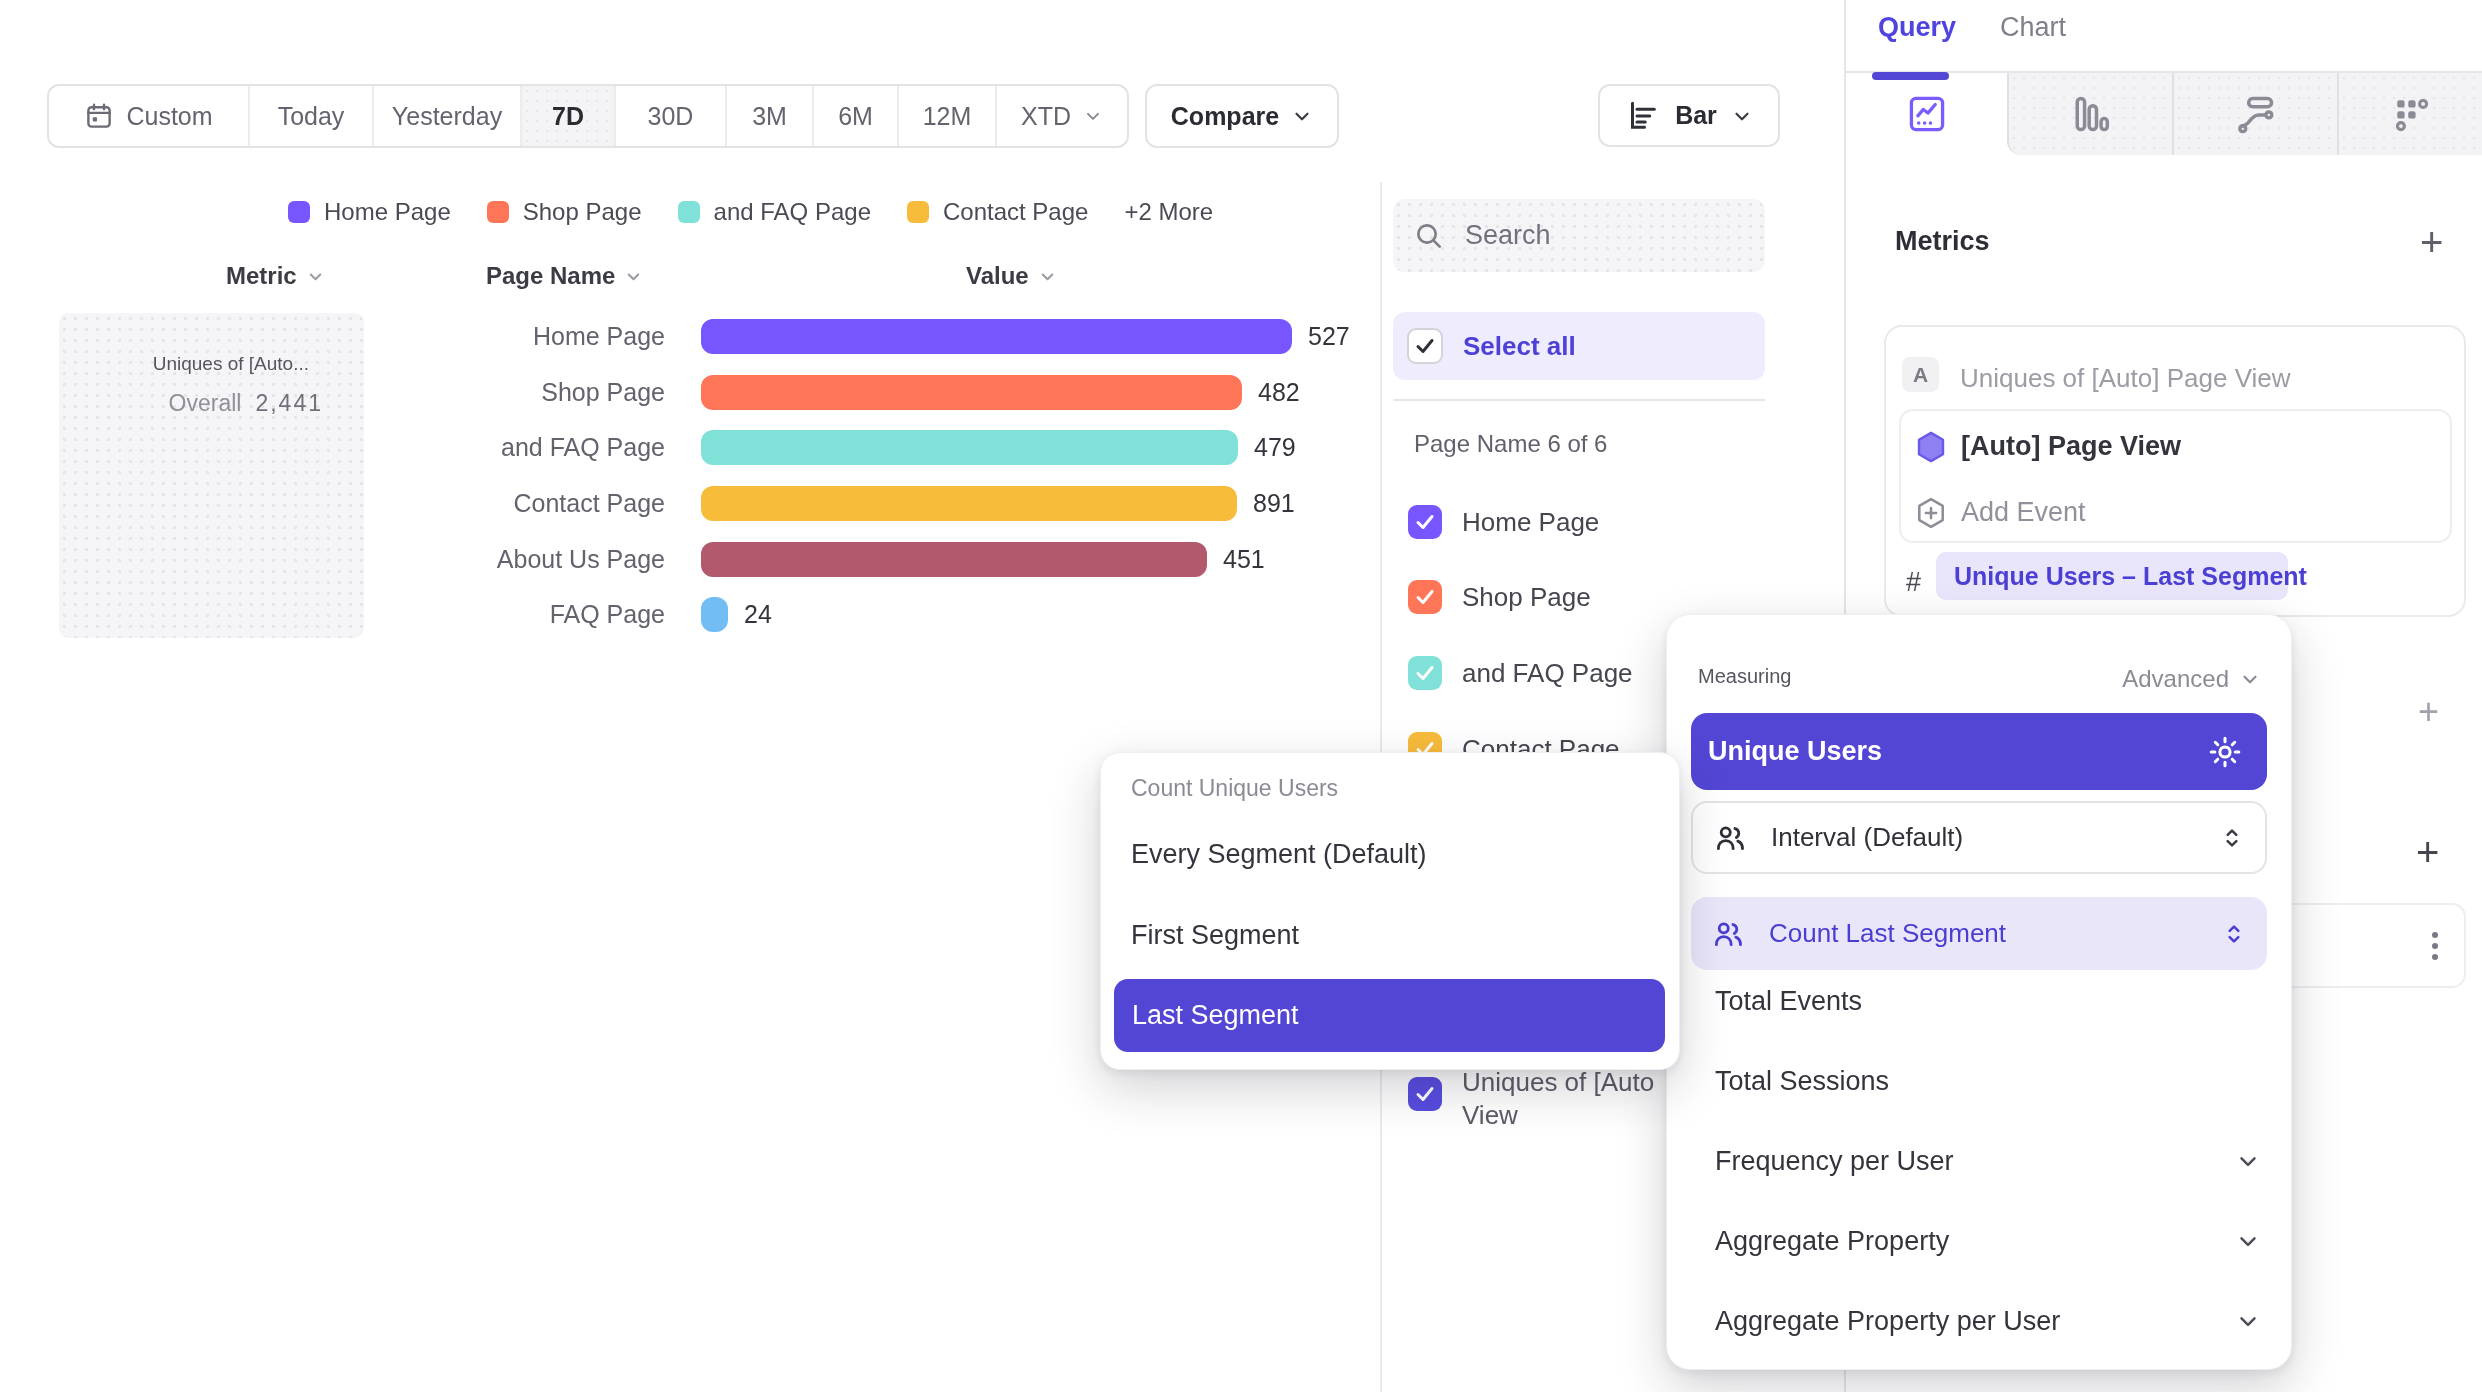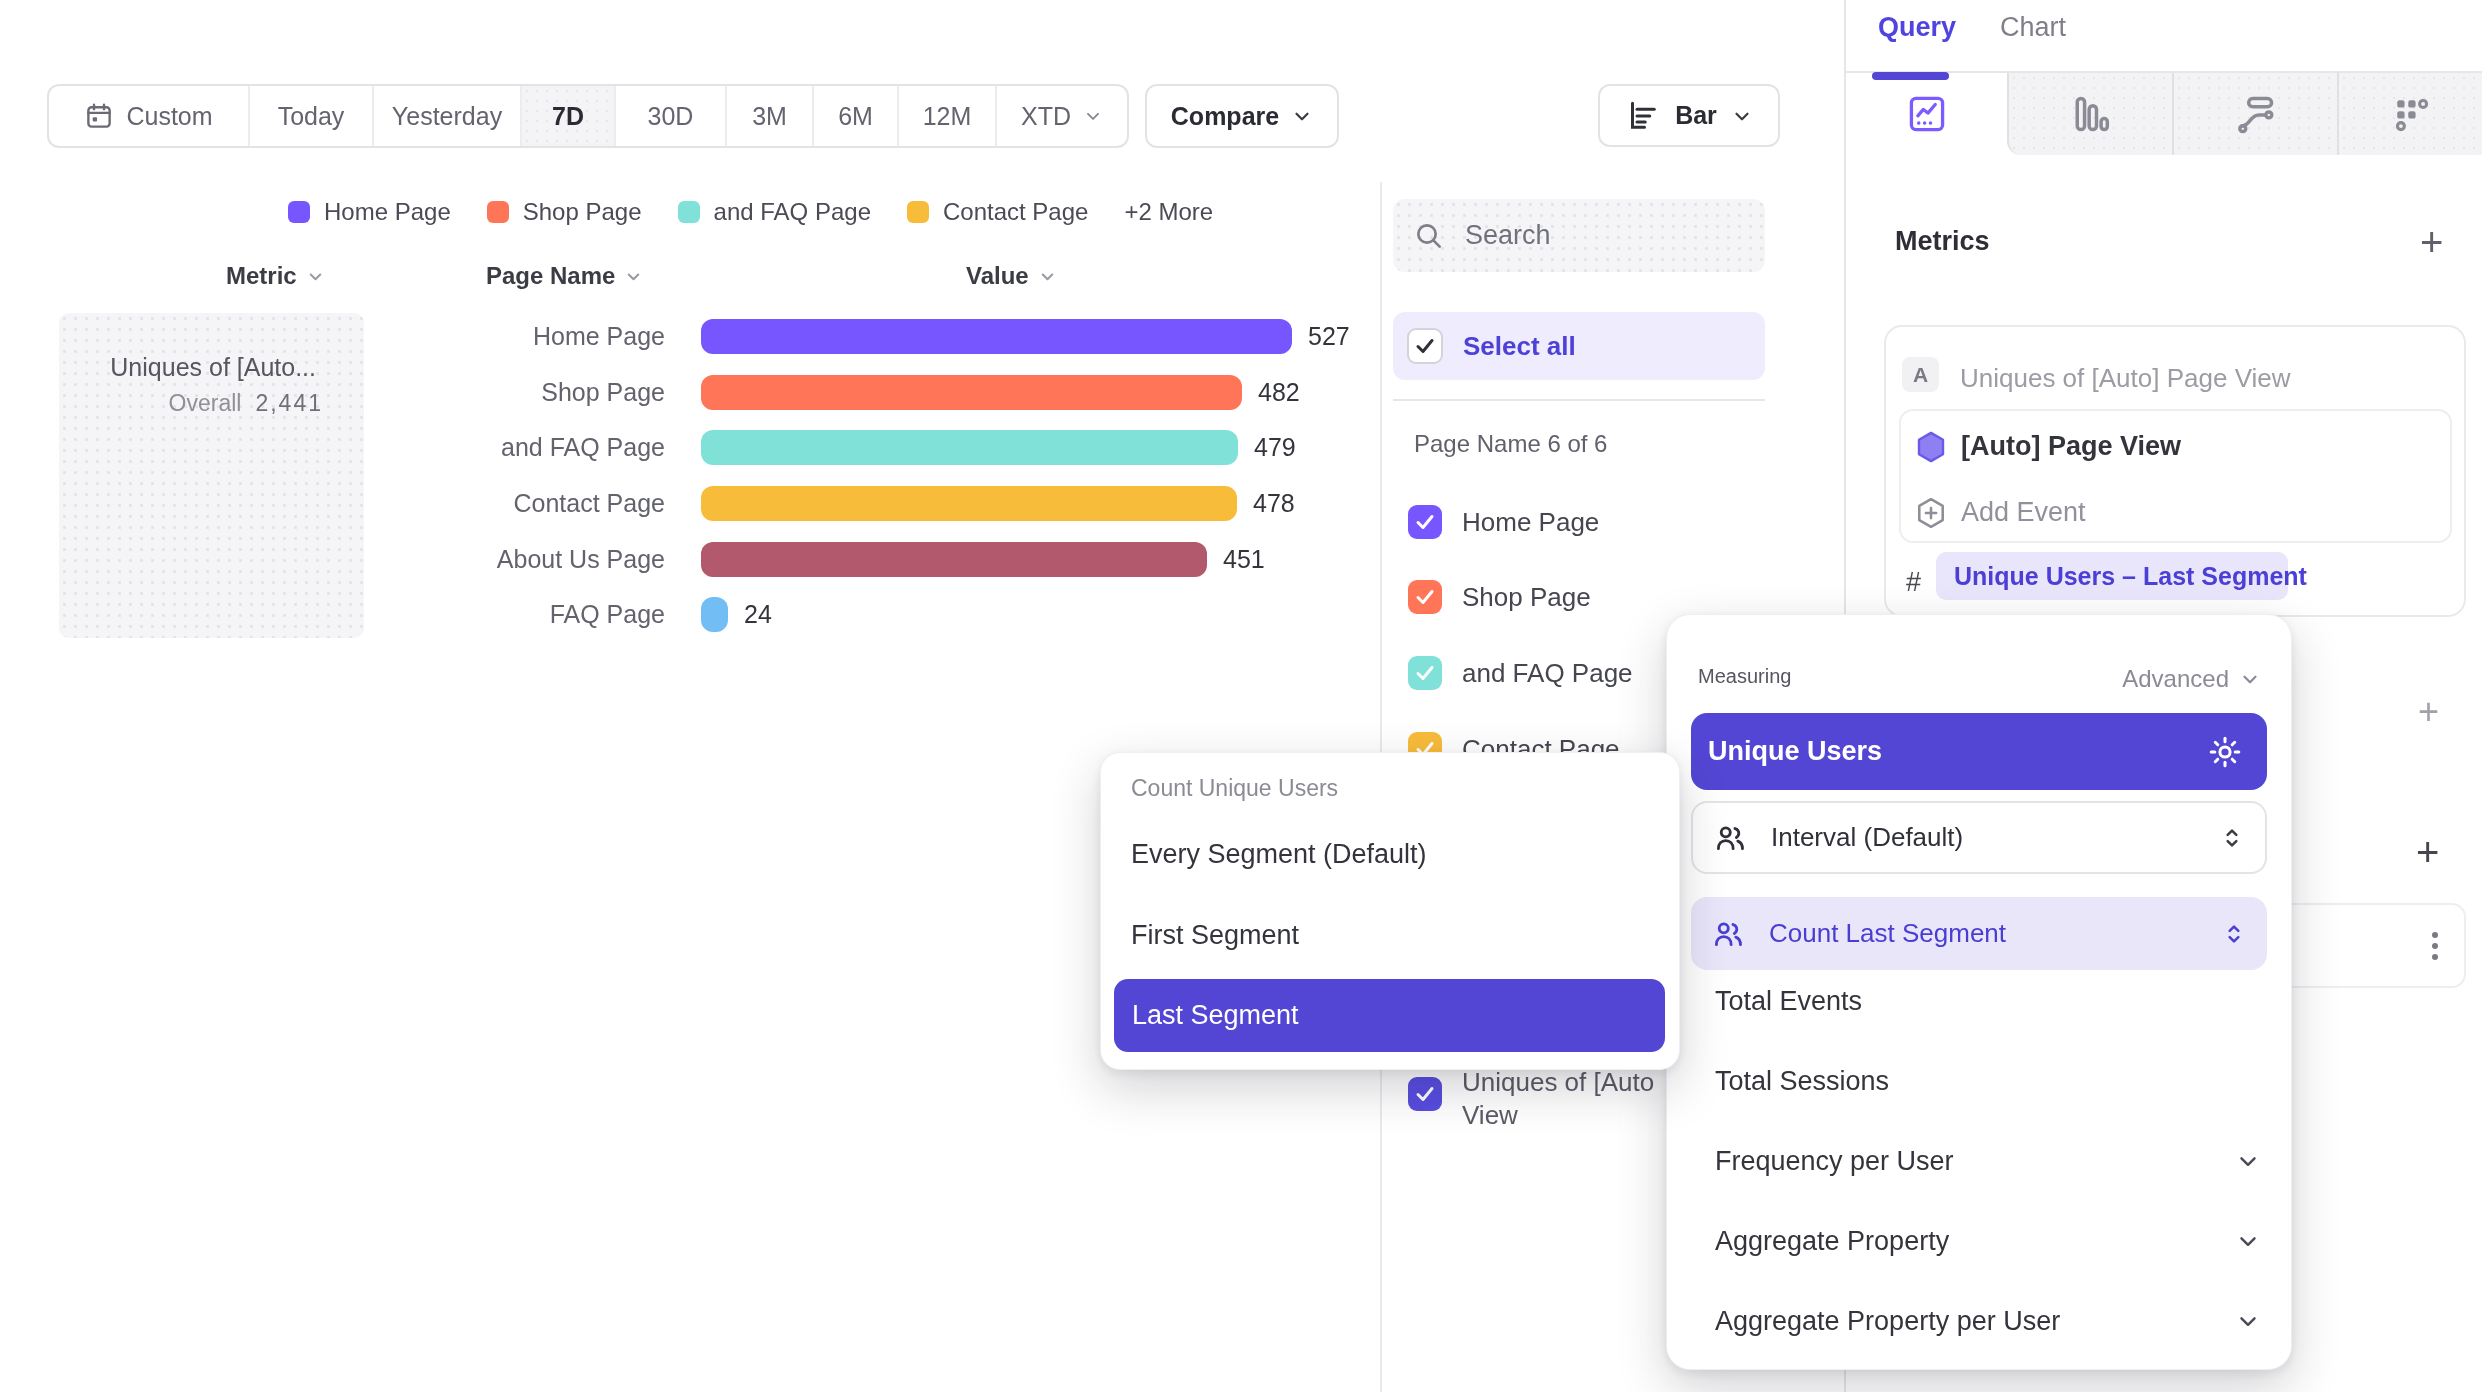--- a/index.html
+++ b/index.html
@@ -20,21 +20,21 @@
   .pillbtn{border:2px solid #E3E3E6;border-radius:12px;background:#fff;display:flex;
       align-items:center;justify-content:center;gap:12px;font-size:25px;font-weight:600;
       color:#2A2B33;box-sizing:border-box;cursor:pointer;}
   
   .legend{left:288px;top:199px;height:26px;display:flex;align-items:center;gap:36px;}
   .legend-item{display:flex;align-items:center;gap:14px;font-size:24px;color:#4A4B55;cursor:pointer;}
   .swatch{width:22px;height:22px;border-radius:6px;}
   .col-header{display:flex;align-items:center;gap:9px;font-size:24px;font-weight:600;color:#3B3C44;cursor:pointer;}
   
   .sum-card{left:59px;top:313px;width:305px;height:325px;border-radius:10px;}
-  .sum-title{position:absolute;right:48px;top:40px;font-size:25px;color:#55565F;white-space:nowrap;margin-left:36px;}
+  .sum-title{position:absolute;right:55px;top:40px;font-size:19px;color:#55565F;white-space:nowrap;margin-left:36px;}
   .sum-line{position:absolute;right:41px;top:77px;font-size:23px;color:#8F9098;white-space:nowrap;}
   .sum-val{color:#6F707A;letter-spacing:2px;margin-left:14px;}
   
   .row-label{width:325px;left:340px;text-align:right;font-size:25px;color:#62636D;height:35px;line-height:35px;white-space:nowrap;}
   .bar{left:701px;height:35px;border-radius:12px;}
   .bar-val{height:35px;line-height:35px;font-size:25px;color:#33343C;}
   .vdiv{left:1380px;top:182px;width:2px;height:1210px;background:#EAEAED;}
   
   .search-box{left:1393px;top:199px;width:372px;height:73px;border-radius:12px;display:flex;align-items:center;}
   .search-box input{border:none;outline:none;background:transparent;font-size:27px;color:#55565F;
@@ -236,21 +236,21 @@
   <div class="abs row-label" style="top:375px;">Shop Page</div>
   <div class="abs bar" style="top: 375px; width: 541px; background-color: rgb(255, 117, 87);"></div>
   <div class="abs bar-val" style="top: 375px; left: 1258px;">482</div>
 
   <div class="abs row-label" style="top:430px;">and FAQ Page</div>
   <div class="abs bar" style="top: 430px; width: 537px; background-color: rgb(128, 225, 217);"></div>
   <div class="abs bar-val" style="top: 430px; left: 1254px;">479</div>
 
   <div class="abs row-label" style="top:486px;">Contact Page</div>
   <div class="abs bar" style="top: 486px; width: 536px; background-color: rgb(248, 188, 59);"></div>
-  <div class="abs bar-val" style="top: 486px; left: 1253px;">478</div>
+  <div class="abs bar-val" style="top: 486px; left: 1253px;">891</div>
 
   <div class="abs row-label" style="top:542px;">About Us Page</div>
   <div class="abs bar" style="top: 542px; width: 506px; background-color: rgb(178, 89, 110);"></div>
   <div class="abs bar-val" style="top: 542px; left: 1223px;">451</div>
 
   <div class="abs row-label" style="top:597px;">FAQ Page</div>
   <div class="abs bar" style="top: 597px; width: 27px; background-color: rgb(114, 190, 244);"></div>
   <div class="abs bar-val" style="top: 597px; left: 744px;">24</div>
 
   <div class="abs vdiv"></div>

